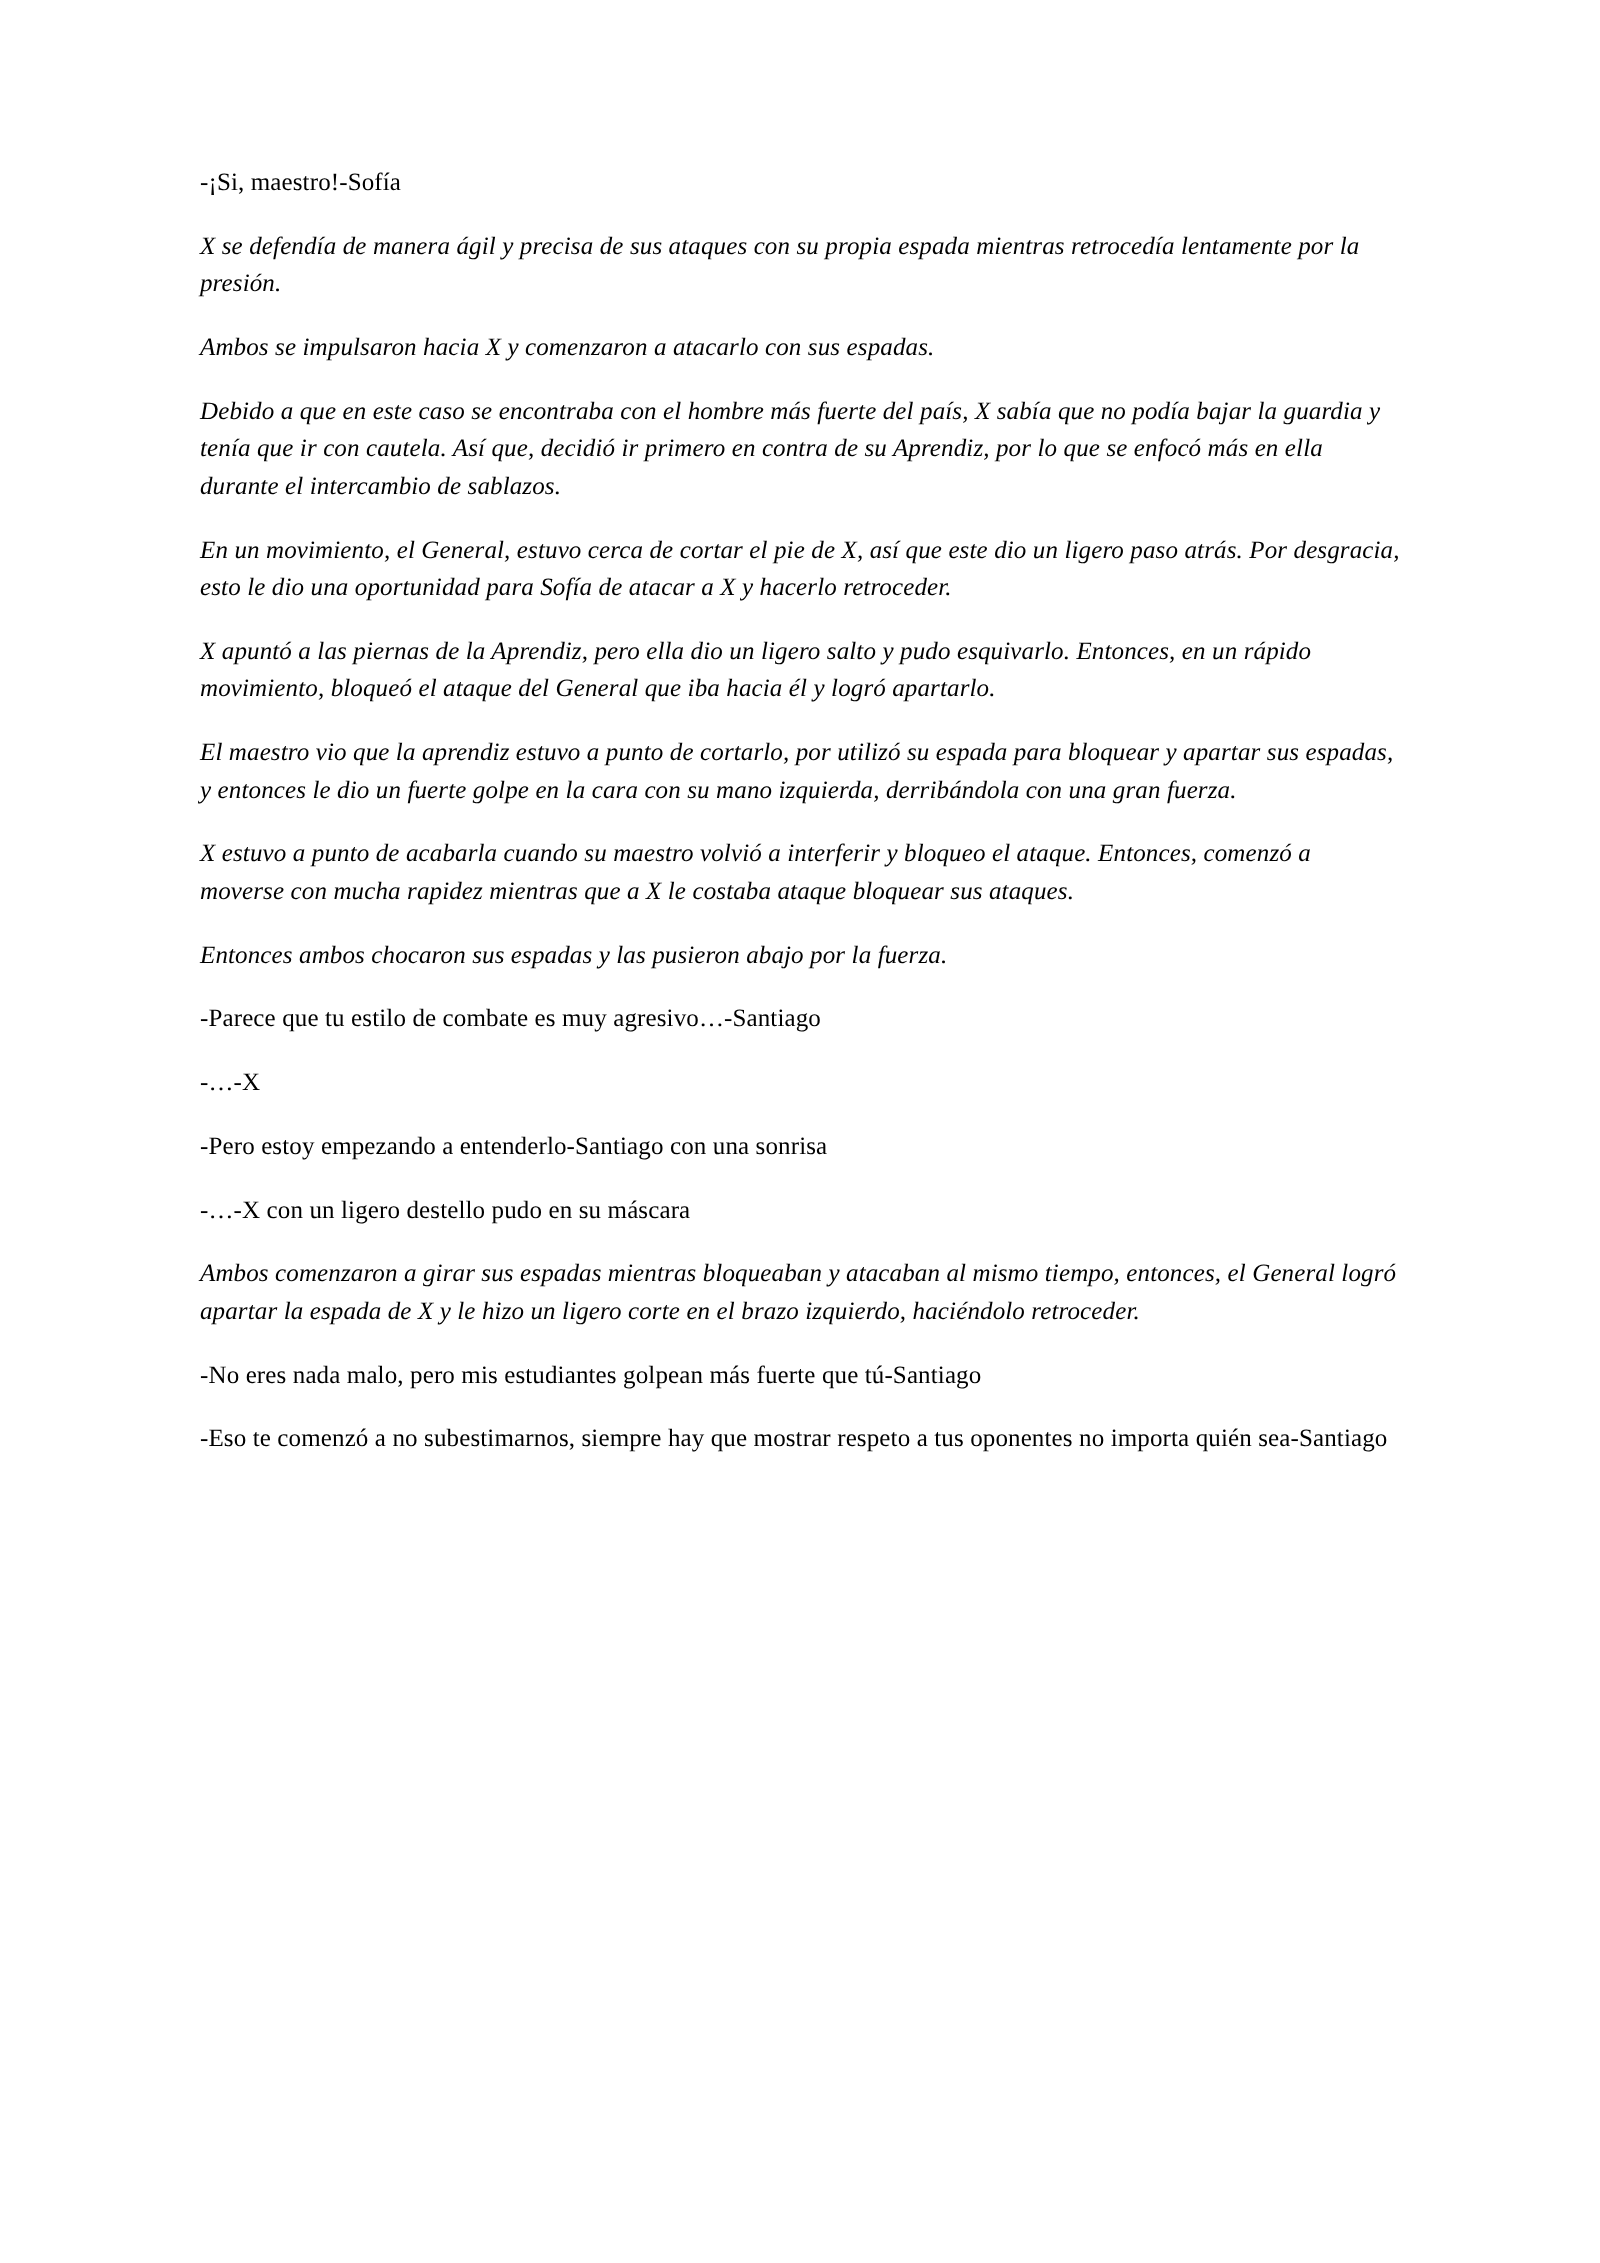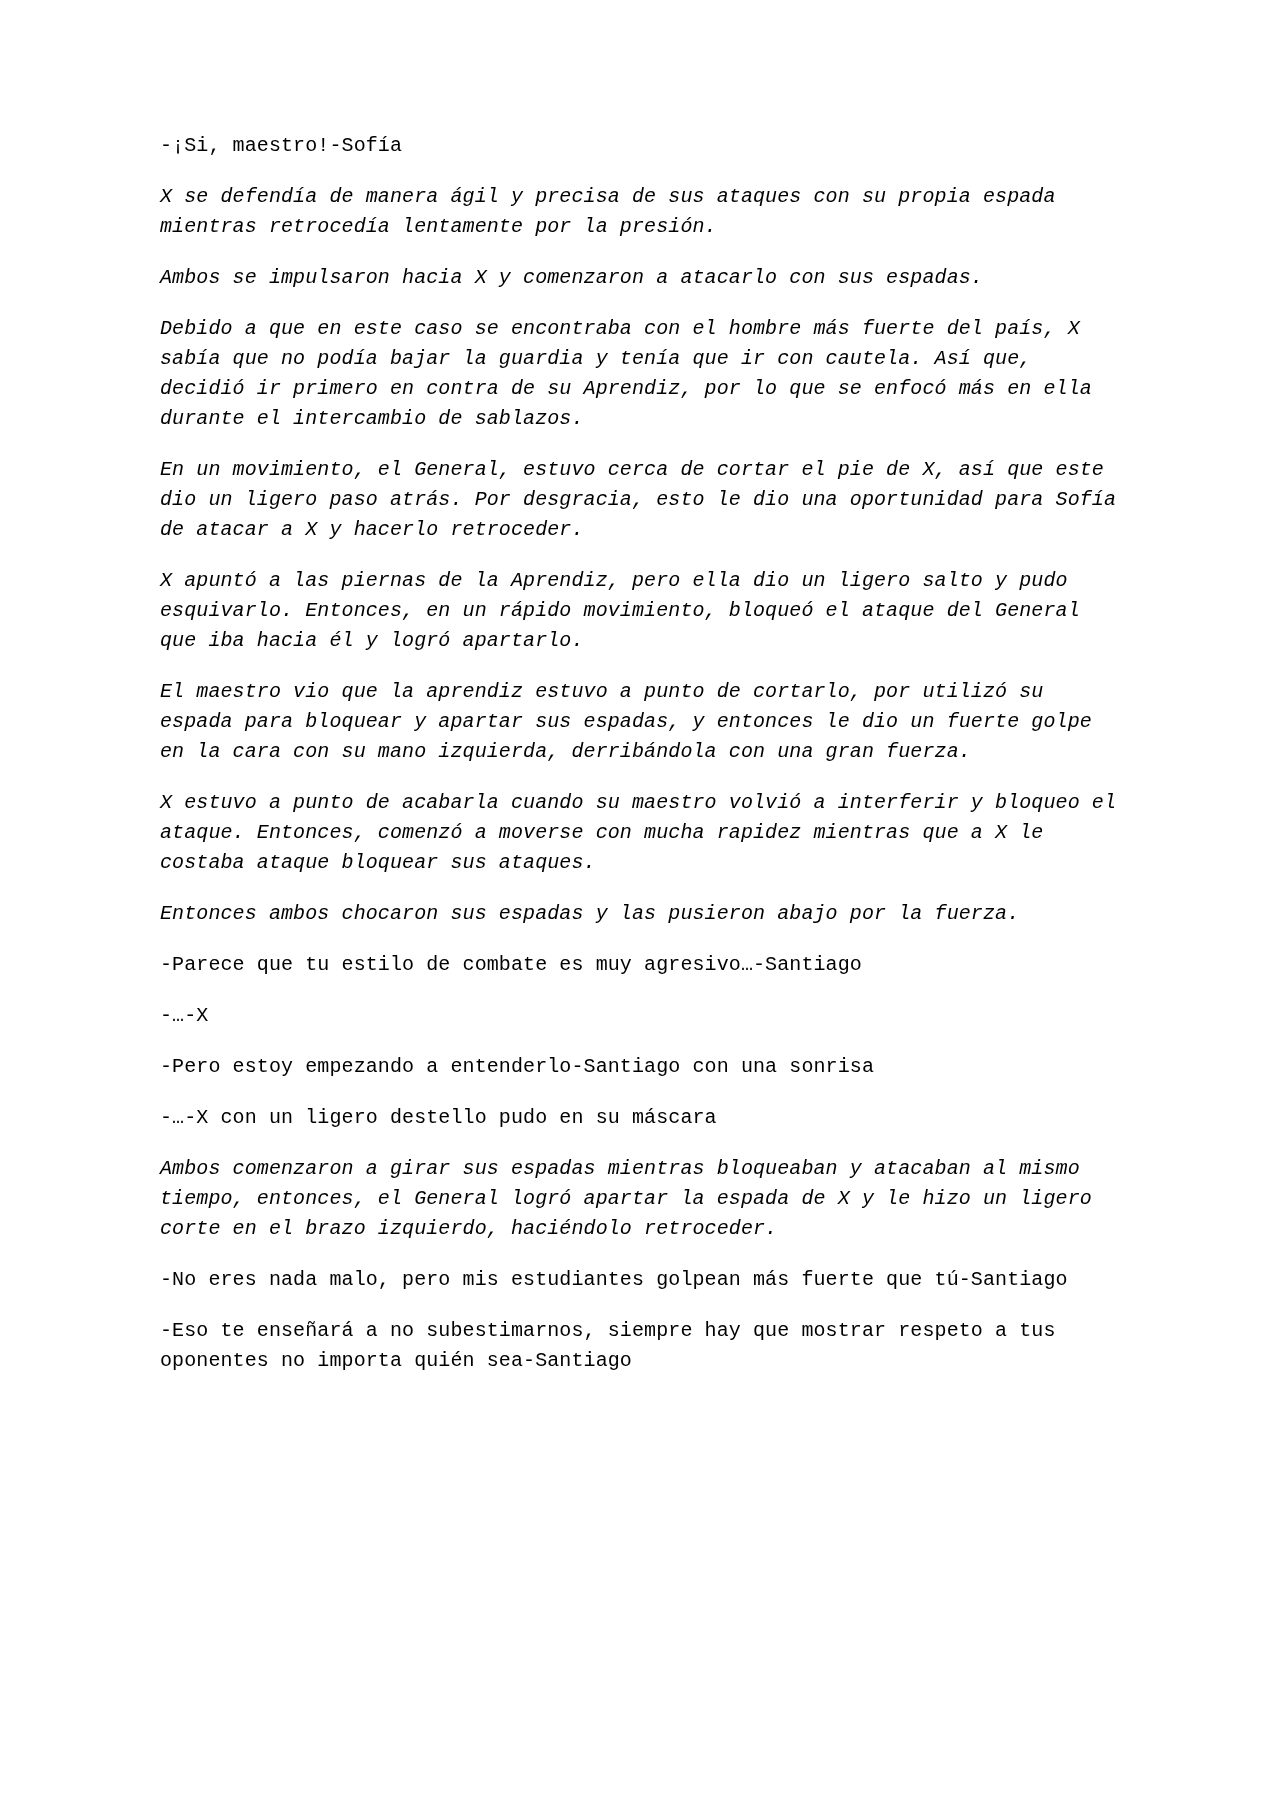--- a/index.html
+++ b/index.html
@@ -6,21 +6,21 @@
     margin: 0;
     padding: 0;
     background: #ffffff;
   }
   .page {
     position: relative;
     width: 1280px;
     min-height: 1810px;
     background: #ffffff;
     box-sizing: border-box;
-    font-family: Liberation Mono, monospace;
+    font-family: Liberation Serif, serif;
     color: #000000;
   }
   .content {
     box-sizing: border-box;
     width: 960px;
     margin-left: 160px;
     padding-top: 131px;
   }
   .para {
     margin: 0 0 21px 0;
@@ -46,15 +46,15 @@
     <p class="para italic">X apuntó a las piernas de la Aprendiz, pero ella dio un ligero salto y pudo esquivarlo. Entonces, en un rápido movimiento, bloqueó el ataque del General que iba hacia él y logró apartarlo.</p>
     <p class="para italic">El maestro vio que la aprendiz estuvo a punto de cortarlo, por utilizó su espada para bloquear y apartar sus espadas, y entonces le dio un fuerte golpe en la cara con su mano izquierda, derribándola con una gran fuerza.</p>
     <p class="para italic">X estuvo a punto de acabarla cuando su maestro volvió a interferir y bloqueo el ataque. Entonces, comenzó a moverse con mucha rapidez mientras que a X le costaba ataque bloquear sus ataques.</p>
     <p class="para italic">Entonces ambos chocaron sus espadas y las pusieron abajo por la fuerza.</p>
     <p class="para">-Parece que tu estilo de combate es muy agresivo…-Santiago</p>
     <p class="para">-…-X</p>
     <p class="para">-Pero estoy empezando a entenderlo-Santiago con una sonrisa</p>
     <p class="para">-…-X con un ligero destello pudo en su máscara</p>
     <p class="para italic">Ambos comenzaron a girar sus espadas mientras bloqueaban y atacaban al mismo tiempo, entonces, el General logró apartar la espada de X y le hizo un ligero corte en el brazo izquierdo, haciéndolo retroceder.</p>
     <p class="para">-No eres nada malo, pero mis estudiantes golpean más fuerte que tú-Santiago</p>
-    <p class="para">-Eso te enseñará a no subestimarnos, siempre hay que mostrar respeto a tus oponentes no importa quién sea-Santiago</p>
+    <p class="para">-Eso te comenzó a no subestimarnos, siempre hay que mostrar respeto a tus oponentes no importa quién sea-Santiago</p>
   </div>
 </div>
 
 </body></html>

